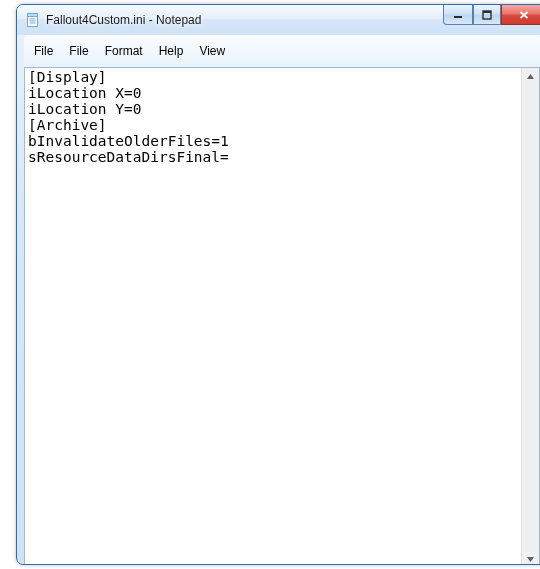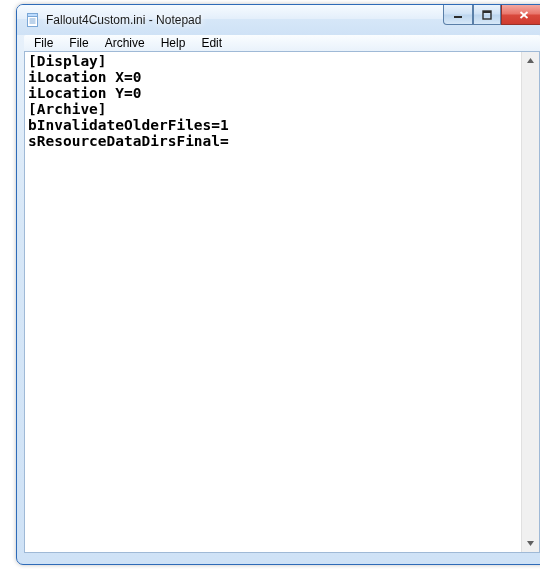--- a/index.html
+++ b/index.html
@@ -72,21 +72,21 @@
   .win-btn.max { width: 28px; }
   .win-btn.close {
     width: 46px;
     border-bottom-right-radius: 4px;
     background: linear-gradient(to bottom,#f4a8a0 0%, #e9746a 48%, #d9493d 52%, #cf3b2f 100%);
     border-color: #963129;
   }
   .win-btn svg { display:block; }
   
   .menubar {
-    height: 16px;
+    height: 32px;
     background: linear-gradient(to bottom,#fafdff,#e9f2fb);
     display: flex;
     align-items: center;
     padding: 0 2px;
     font-size: 12px;
     color: #000;
     margin: 0 7px;
     border-top-left-radius: 2px;
     border-top-right-radius: 2px;
   }
@@ -110,21 +110,20 @@
     font-family: Consolas, "Lucida Console", monospace;
     font-size: 14.5px;
     line-height: 16px;
     white-space: pre;
     color: #000;
     overflow: hidden;
     outline: none;
     border: none;
     resize: none;
     background: #fff;
-    font-weight: bold;
   }
   
   .vscroll {
     position: absolute;
     right: 0; top: 0; bottom: 0;
     width: 17px;
     background: #f0f0f0;
     border-left: 1px solid #e0e0e0;
   }
   .vscroll .arrow {
@@ -175,23 +174,23 @@
             <line x1="2.5" y1="2" x2="9.5" y2="8" stroke="#ffffff" stroke-width="1.8"></line>
             <line x1="9.5" y1="2" x2="2.5" y2="8" stroke="#ffffff" stroke-width="1.8"></line>
           </svg>
         </div>
       </div>
     </div>
 
     <div class="menubar">
       <div class="menu-item">File</div>
       <div class="menu-item">File</div>
-      <div class="menu-item">Archive</div>
+      <div class="menu-item">Format</div>
       <div class="menu-item">Help</div>
-      <div class="menu-item">Edit</div>
+      <div class="menu-item">View</div>
     </div>
 
     <div class="client-wrap">
       <div class="editor" contenteditable="false" style="">[Display]
 iLocation X=0
 iLocation Y=0
 [Archive]
 bInvalidateOlderFiles=1
 sResourceDataDirsFinal=
 </div>

